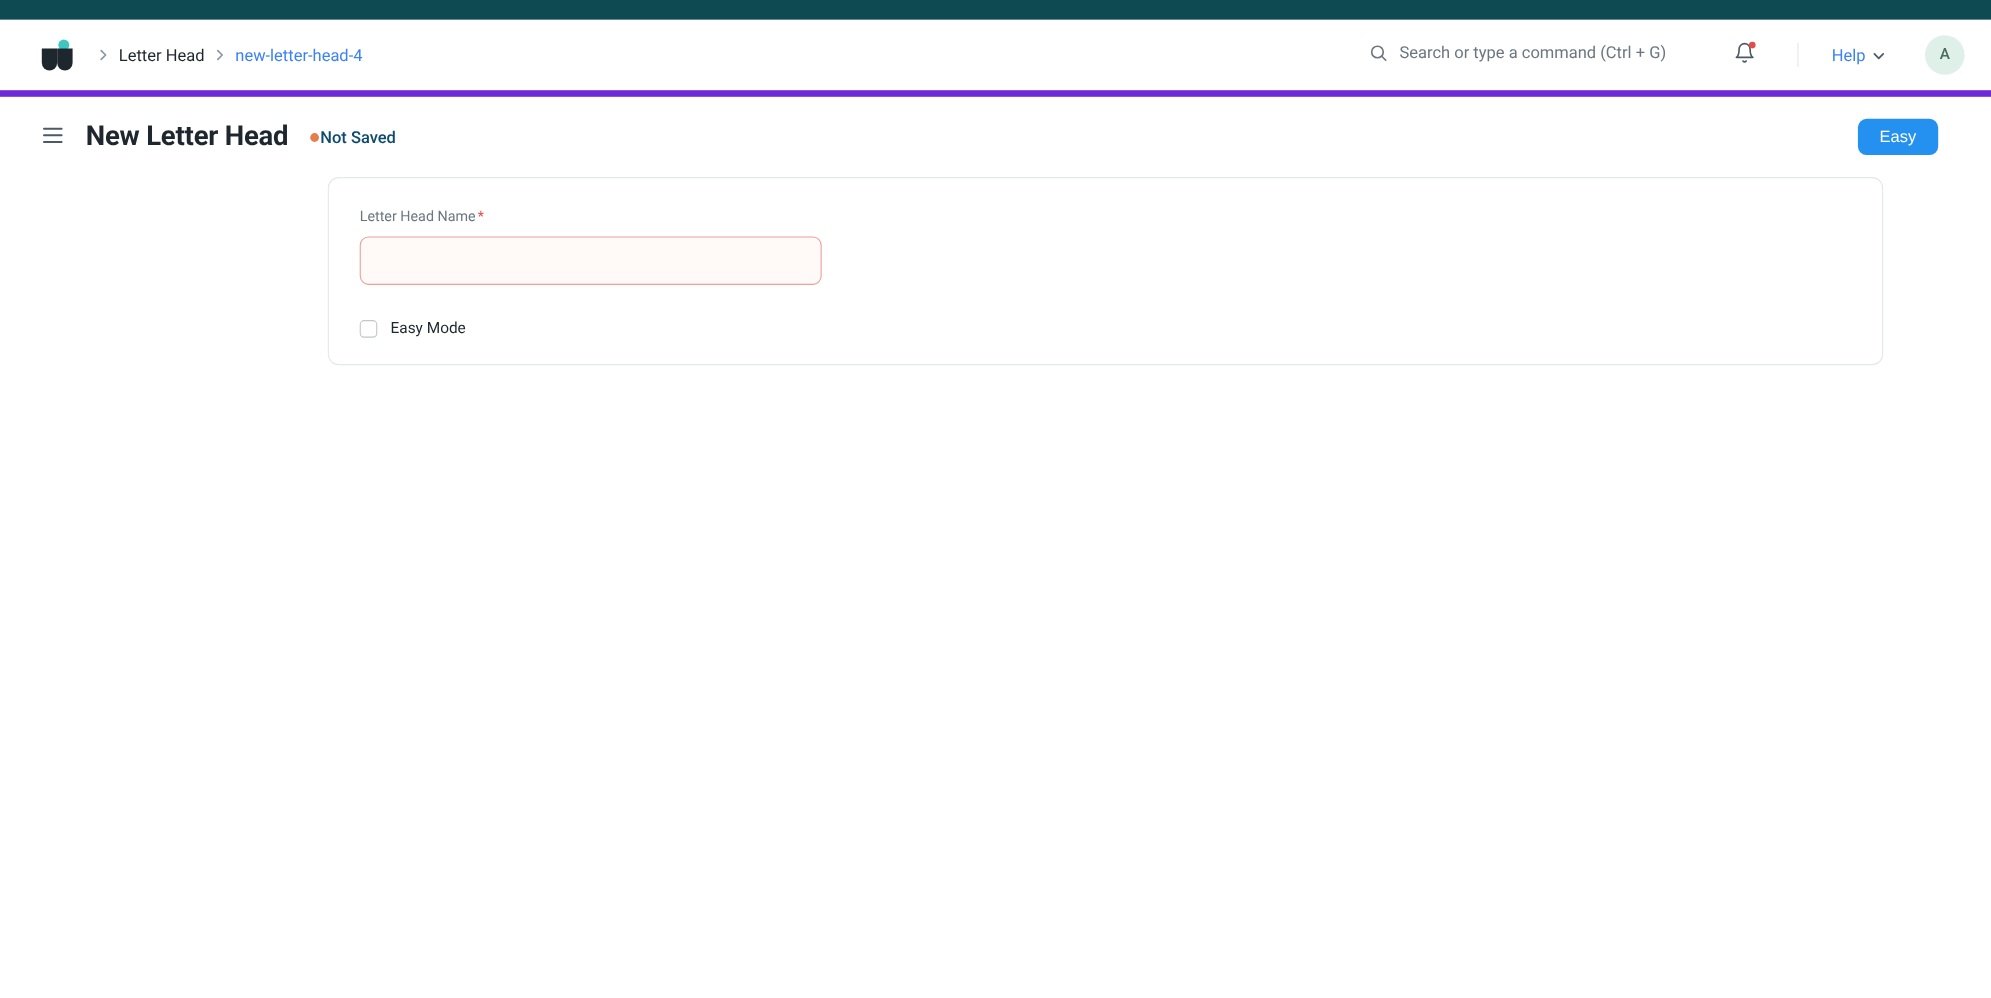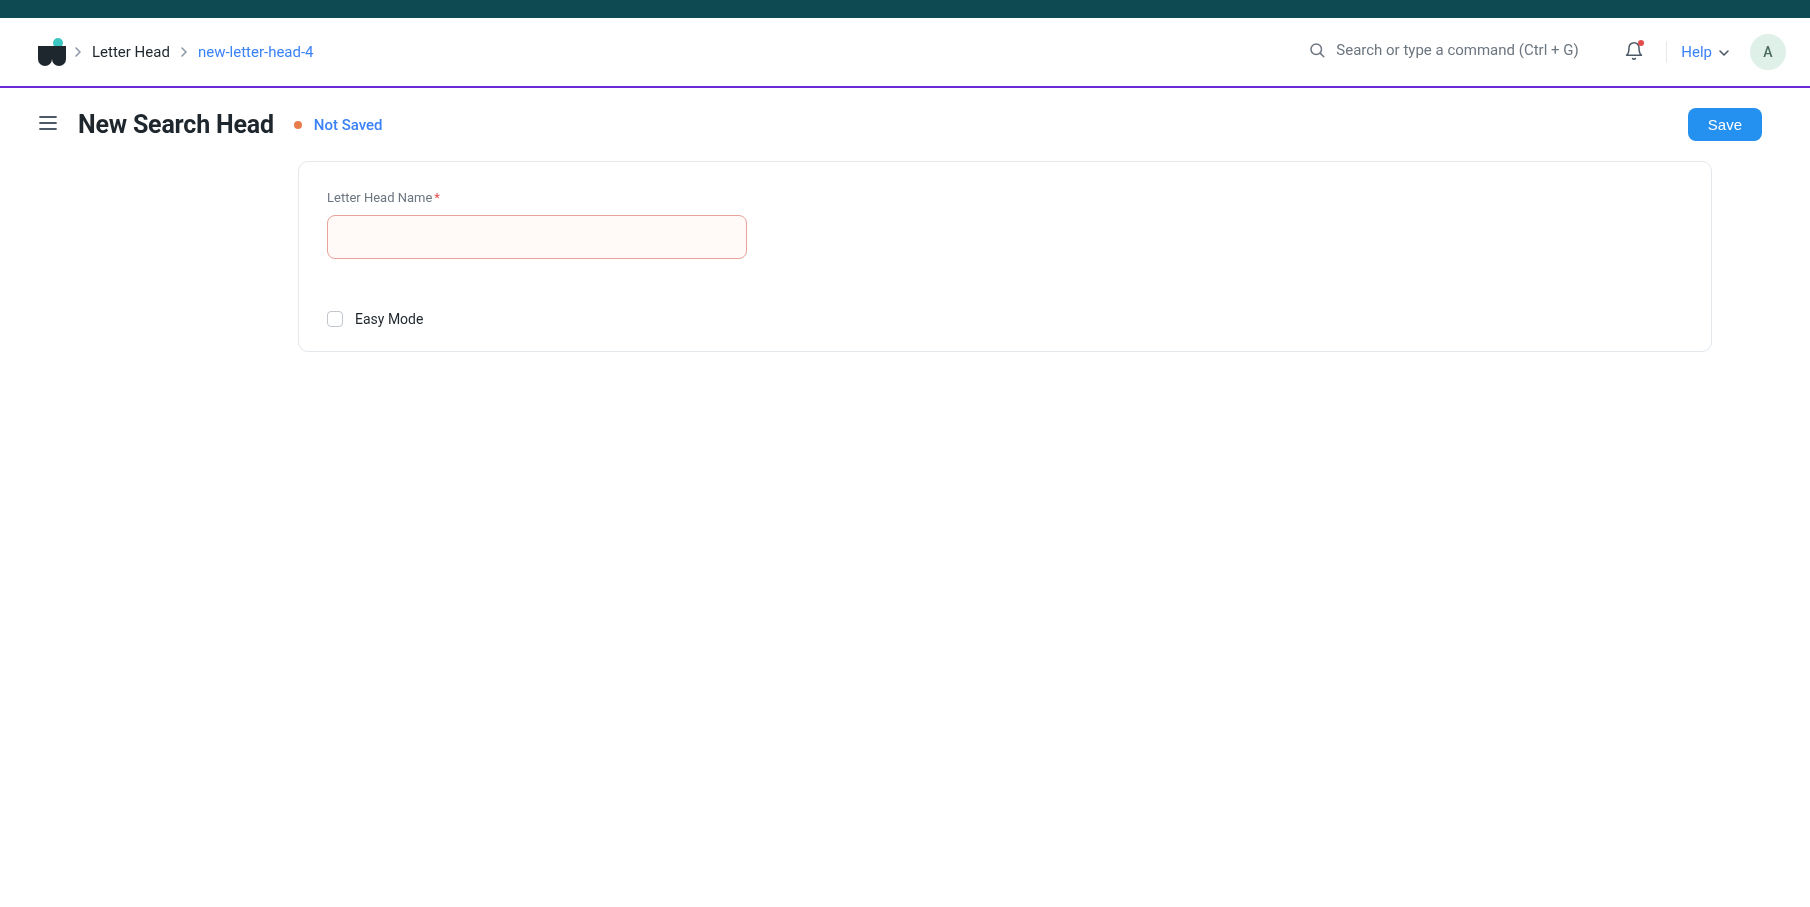--- a/index.html
+++ b/index.html
@@ -9,22 +9,22 @@
       height: 18px;
       background: #0d4a52;
       width: 100%;
     }
     
     .topbar {
       display: flex;
       align-items: center;
       height: 70px;
       padding: 0 24px 0 38px;
-      border-bottom: 2px solid #6d28d9;
-      gap: 0;
+      border-bottom: 6px solid #6d28d9;
+      gap: 16px;
       background: #fff;
     }
     
     .app-logo {
       width: 28px;
       height: 28px;
       position: relative;
       margin-right: 8px;
     }
     .app-logo .top-dot {
@@ -135,22 +135,22 @@
       cursor: pointer;
     }
     .page-title {
       font-size: 25px;
       font-weight: 700;
       letter-spacing: -0.2px;
     }
     .status {
       display: flex;
       align-items: center;
-      gap: 12px;
-      color: #3b82f6;
+      gap: 1px;
+      color: #0c4a6e;
       font-size: 15px;
       font-weight: 500;
     }
     .status .dot {
       width: 8px; height: 8px;
       border-radius: 50%;
       background: #e87d4c;
     }
     .save-btn {
       background: #2490ef;
@@ -189,21 +189,21 @@
       padding: 0 14px;
       font-size: 14px;
       outline: none;
       background: #fff9f8;
       color: #1f272e;
     }
     .checkbox-row {
       display: flex;
       align-items: center;
       gap: 12px;
-      margin-top: 52px;
+      margin-top: 32px;
     }
     .chk {
       width: 16px; height: 16px;
       border: 1px solid #c0c6cc;
       border-radius: 4px;
       cursor: pointer;
       background: #fff;
     }
     .chk-label { font-size: 14px; color: #1f272e; }
   </style>
@@ -271,27 +271,27 @@
 <div class="page-header">
   <span class="menu-btn">
     <span>
       <svg width="20" height="16" viewBox="0 0 20 16" fill="none" stroke="#4c5a67" stroke-width="1.8" stroke-linecap="round">
           <line x1="2" y1="2" x2="18" y2="2"></line>
           <line x1="2" y1="8" x2="18" y2="8"></line>
           <line x1="2" y1="14" x2="18" y2="14"></line>
         </svg>
     </span>
   </span>
-  <h1 class="page-title">New Search Head</h1>
+  <h1 class="page-title">New Letter Head</h1>
   <div class="status">
     <span class="dot"></span>
     <span>Not Saved</span>
   </div>
   <div class="spacer"></div>
-  <button class="save-btn">Save</button>
+  <button class="save-btn">Easy</button>
 </div>
 
 <div class="main">
   <div class="card">
     <label class="field-label">
       <span>Letter Head Name</span><span class="req">*</span>
     </label>
     <input class="text-input" type="text" value="" style="">
     <div class="checkbox-row">
       <span class="chk"></span>

